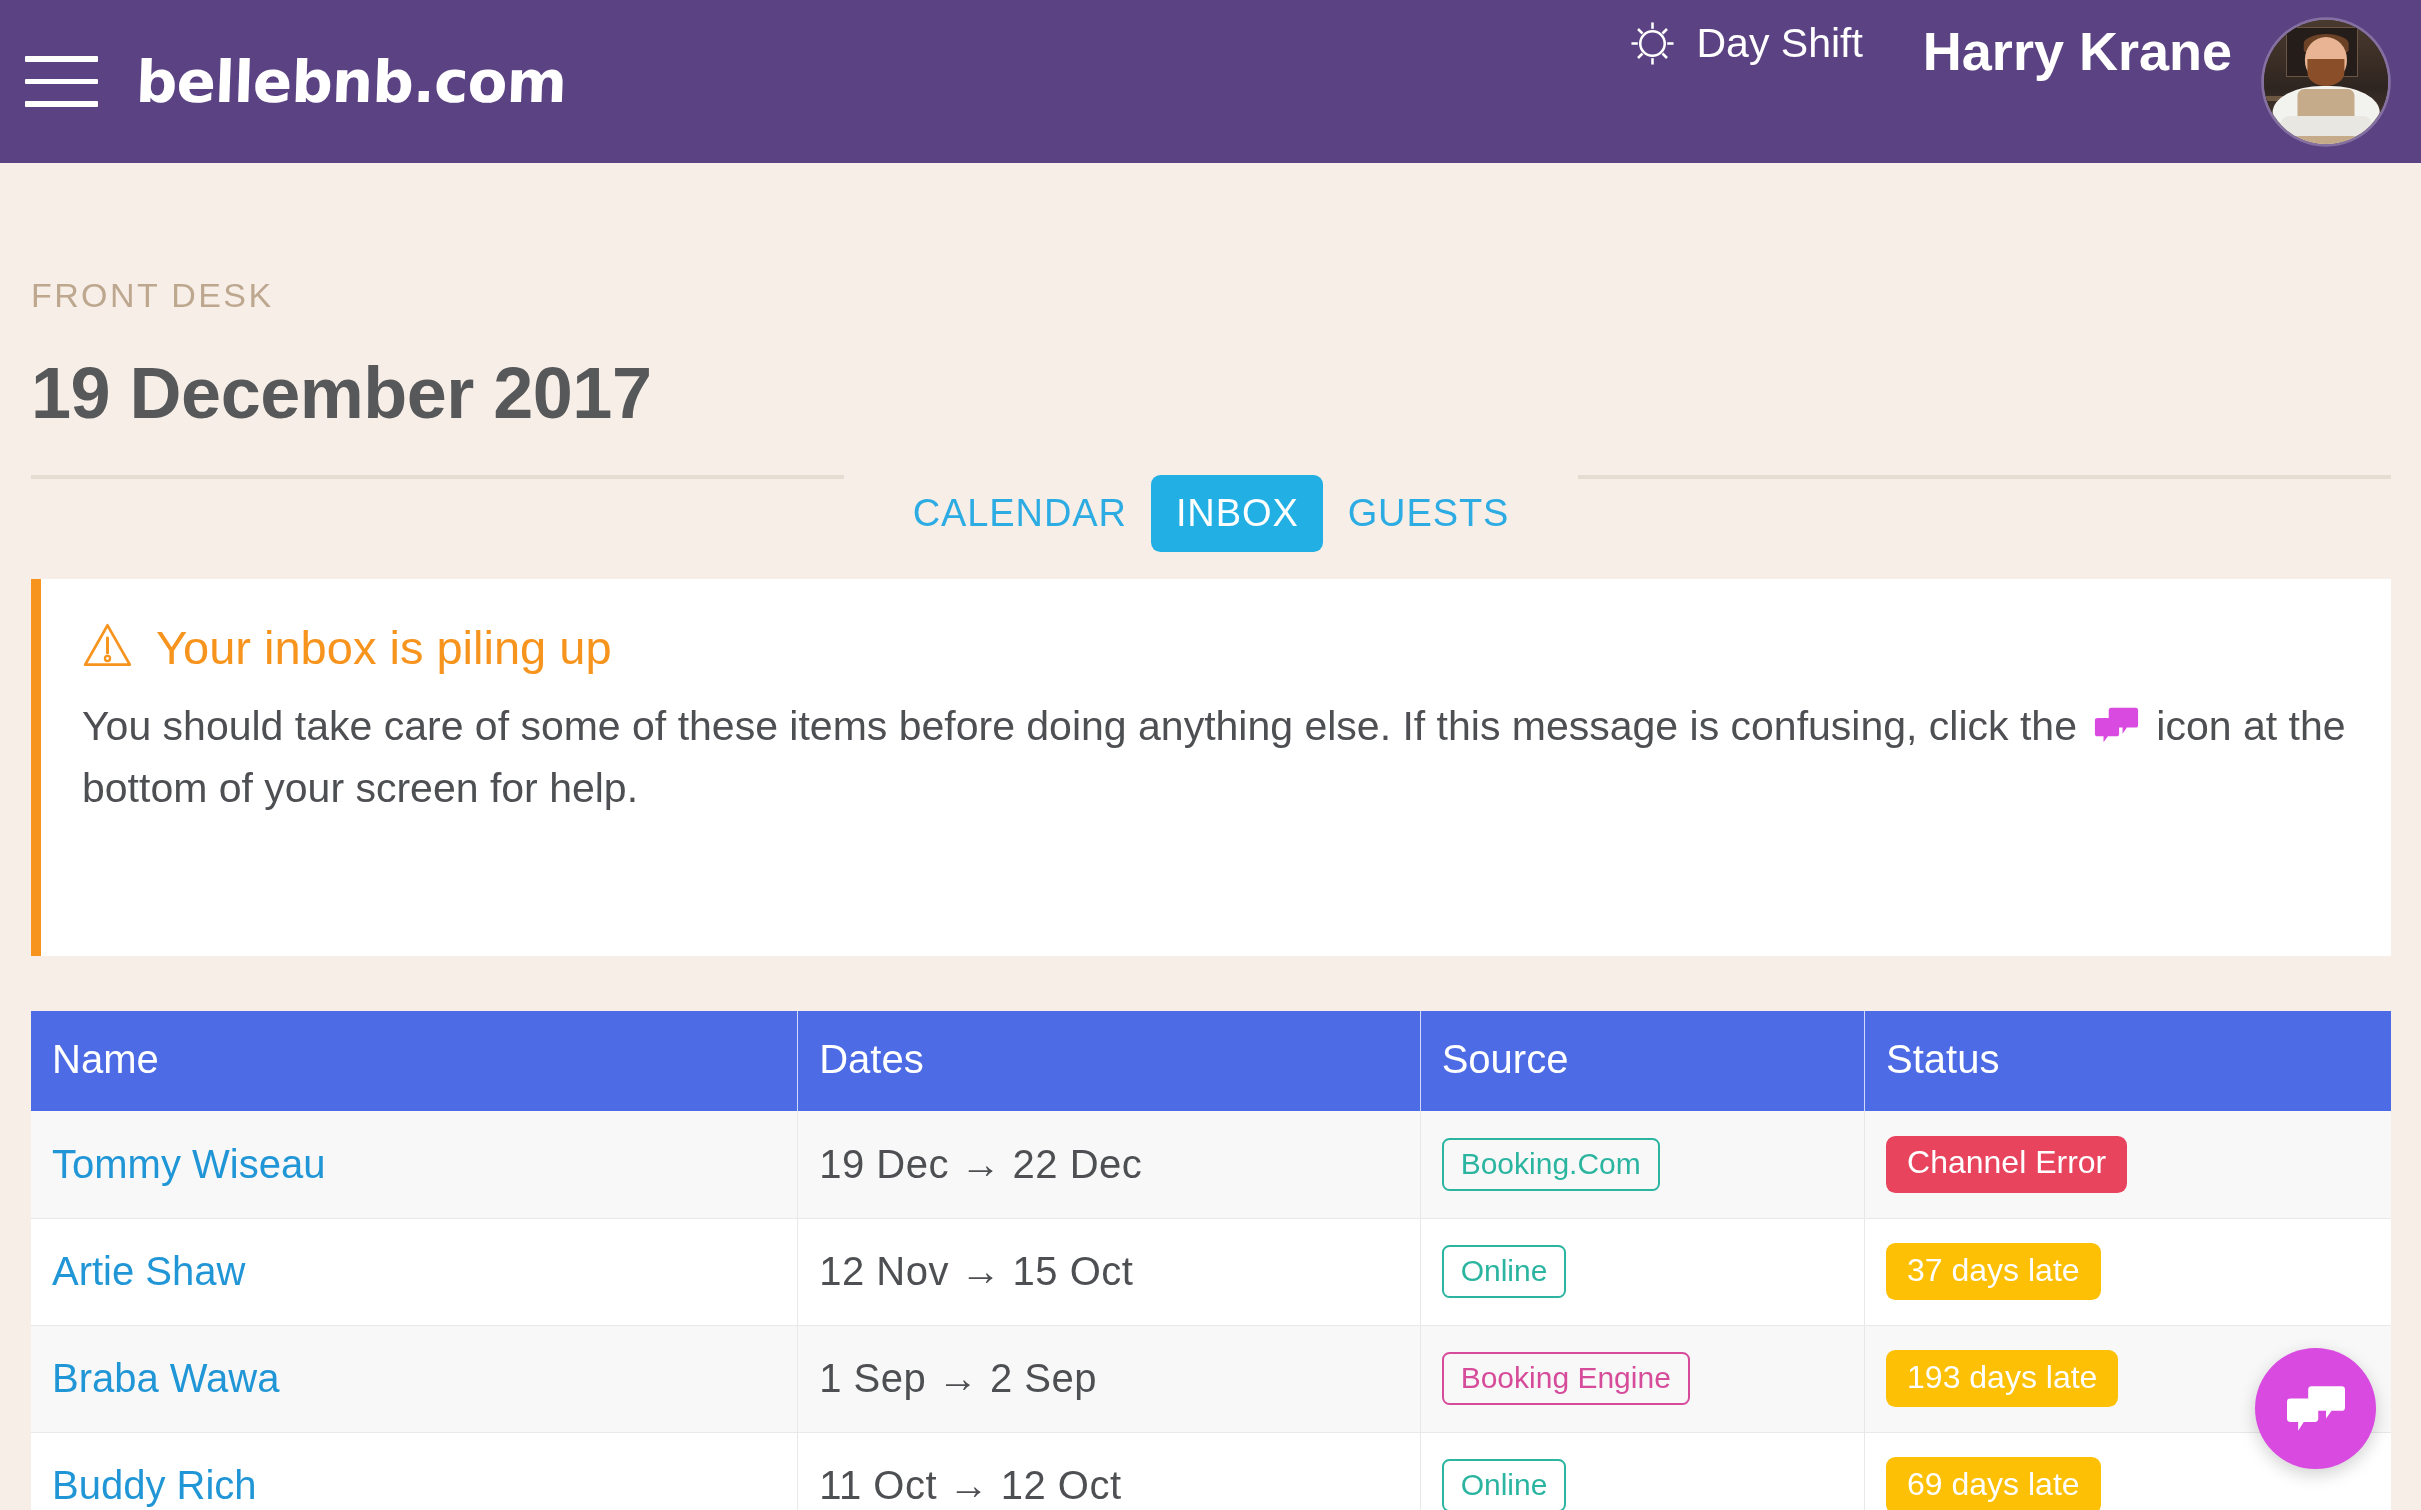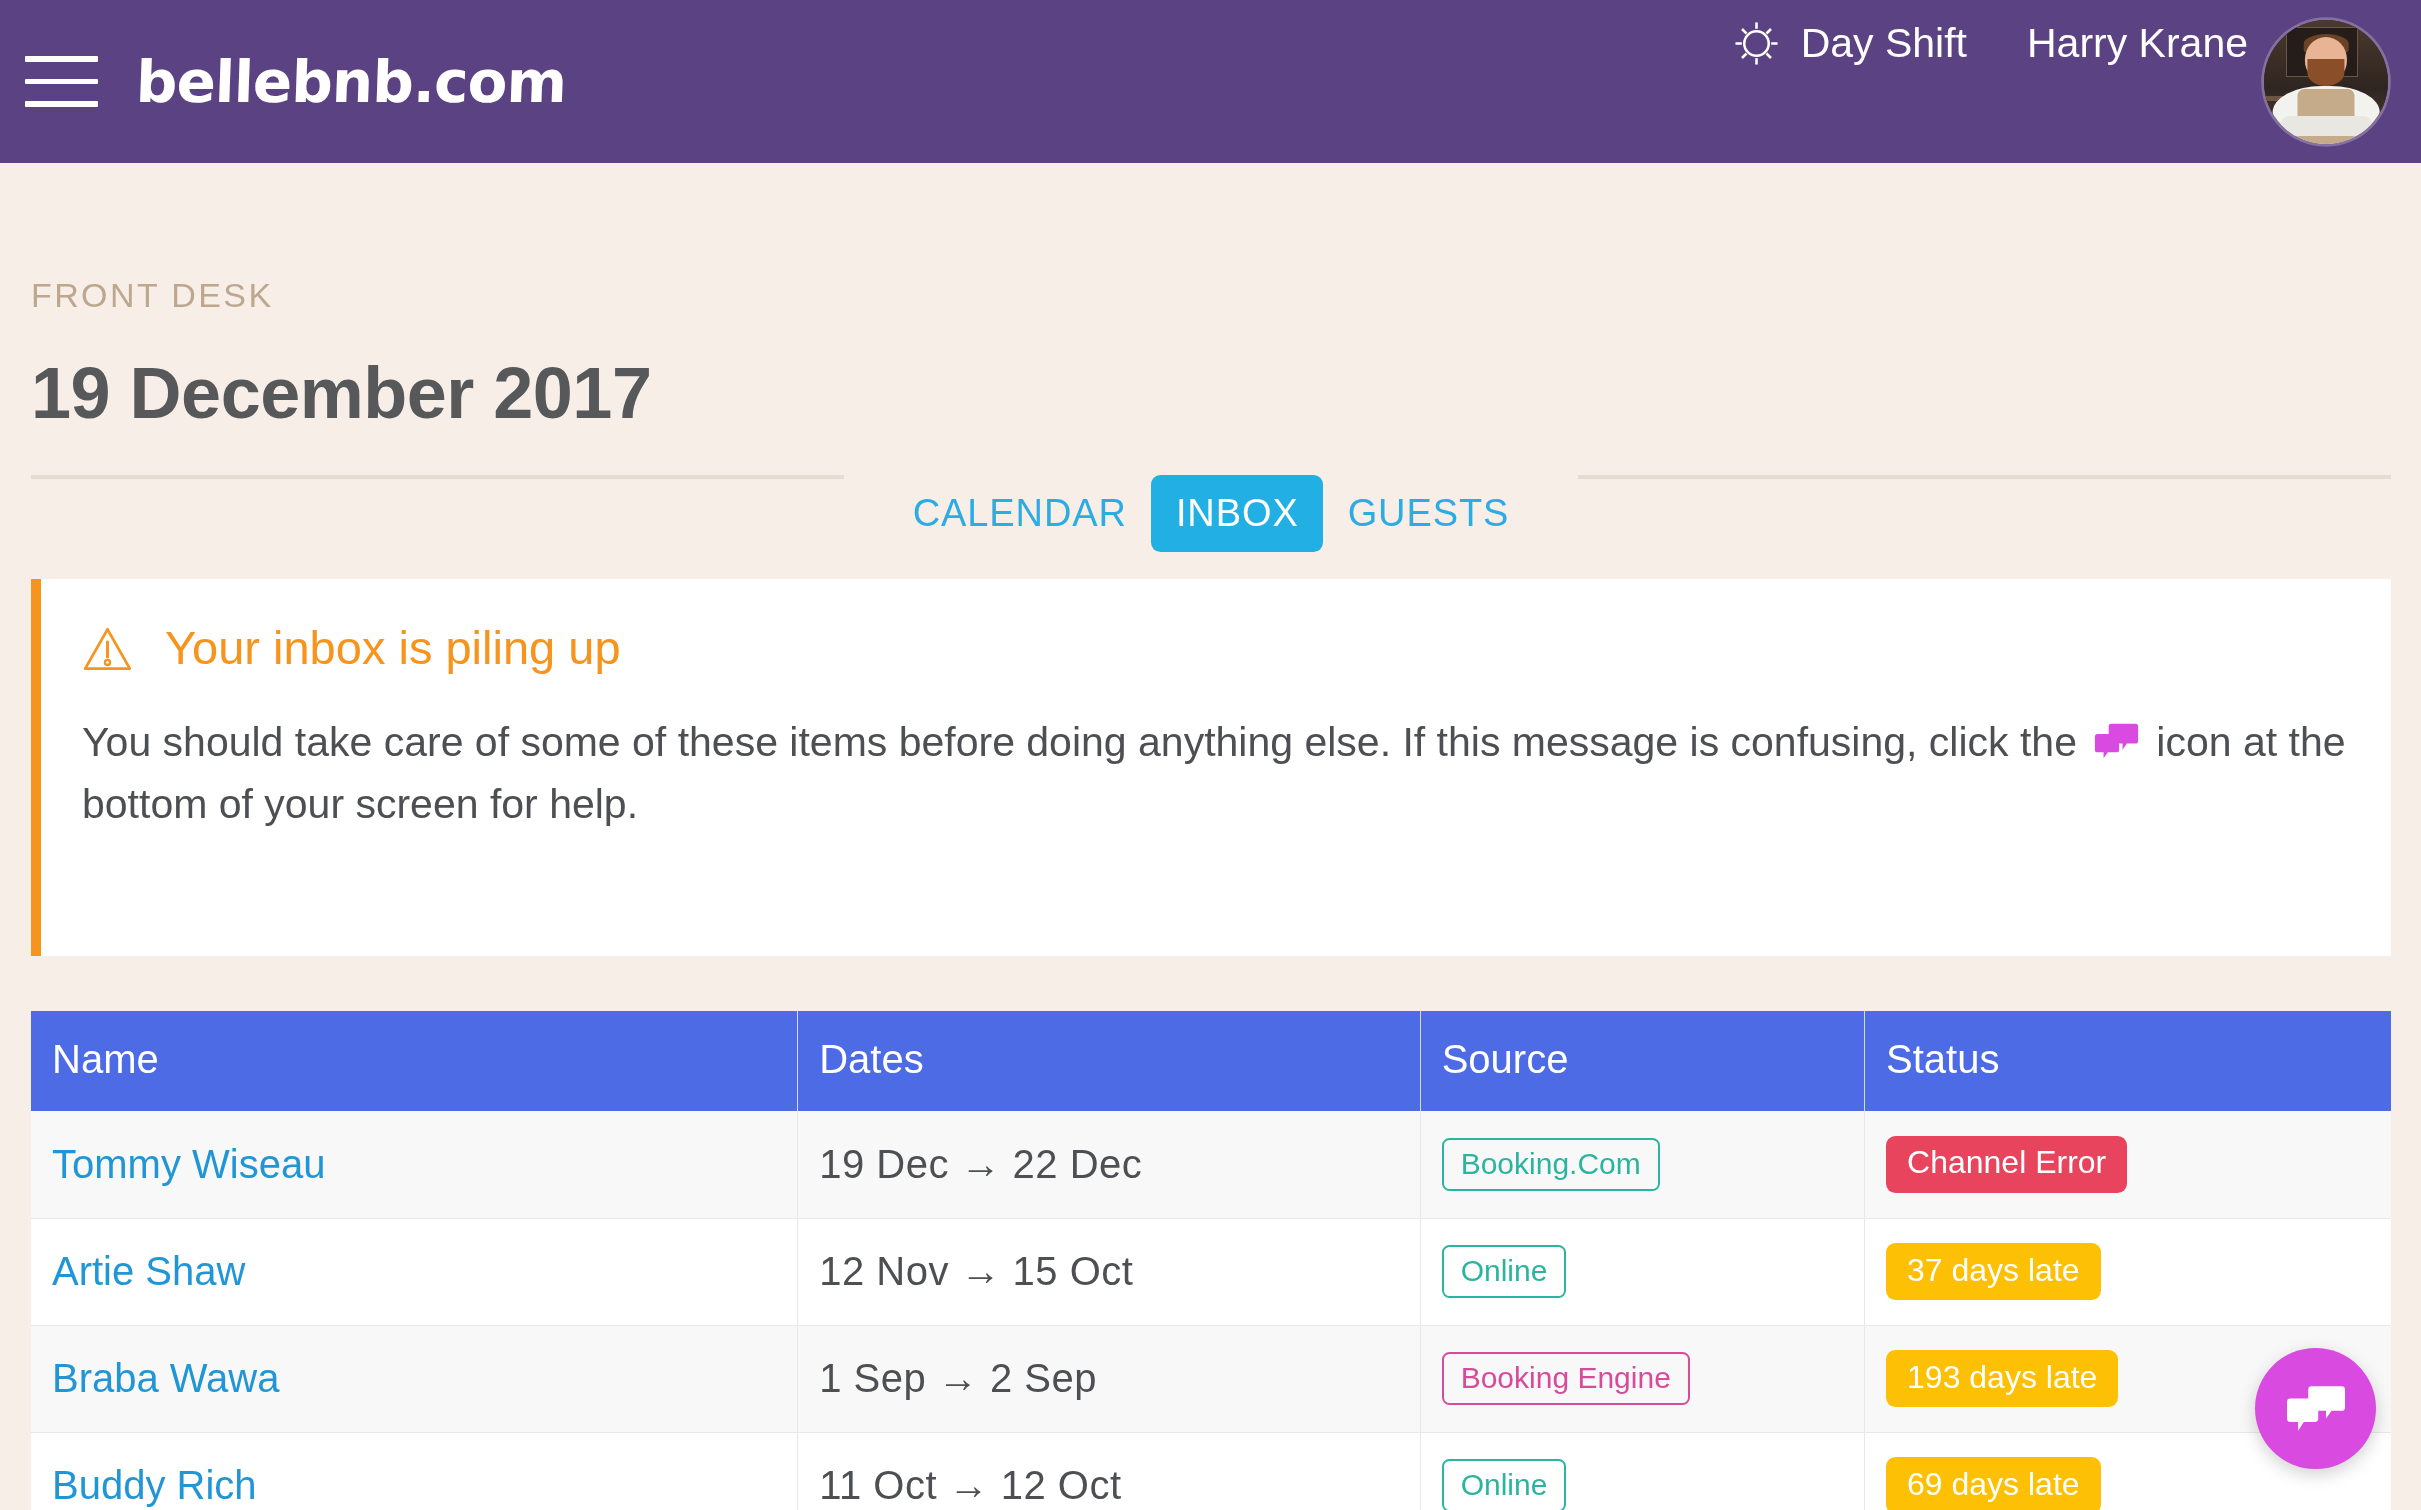--- a/index.html
+++ b/index.html
@@ -40,22 +40,22 @@
     margin-left:auto;
     display:flex; align-items:flex-start; gap:0;
   }
   .shift{
     display:flex; align-items:center; gap:21px;
     color:#ffffff; font-size:41px; font-weight:300;
     margin-right:60px;
   }
   .sun-icon{ width:47px; height:47px; display:block; }
   .username{
-    color:#ffffff; font-size:41px; font-weight:400; white-space:nowrap;
-    margin-right:16px;
+    color:#ffffff; font-size:54px; font-weight:700; white-space:nowrap;
+    margin-right:32px;
   }
   .avatar{
     width:124px; height:124px; border-radius:50%;
     overflow:hidden; position:relative; flex:none;
     background:#3a2d26;
     box-shadow:0 0 0 2.8px rgba(255,255,255,.25);
   }
   .avatar .bg-wall{ position:absolute; inset:0; background:linear-gradient(180deg,#4a3a2e 0%,#2f2520 55%,#564337 100%); }
   .avatar .board{ position:absolute; left:18%; top:6%; width:58%; height:40%; background:#241d1a; border:1.9px solid #6b5544;}
   .avatar .shelf{ position:absolute; left:0; top:62%; width:26%; height:4%; background:#6e5742;}
@@ -107,23 +107,23 @@
 
   
   .alert{
     margin-top:34px;
     background:#ffffff;
     border-left:10.4px solid #f7941e;
     padding:41px 45px 49px 41px;
     min-height:377px;
   }
   .alert-title{
-    display:flex; align-items:flex-end; gap:32px;
+    display:flex; align-items:flex-start; gap:23px;
     color:#f7941e; font-size:47px; font-weight:400;
-    margin-bottom:36px;
+    margin-bottom:20px;
   }
   .warn-icon{ width:51px; height:51px; flex:none; display:block; }
   .alert-body{
     color:#4d4f52;
     font-size:41px;
     line-height:1.52;
     font-weight:300;
     max-width:2288px;
   }
   .chat-inline{

